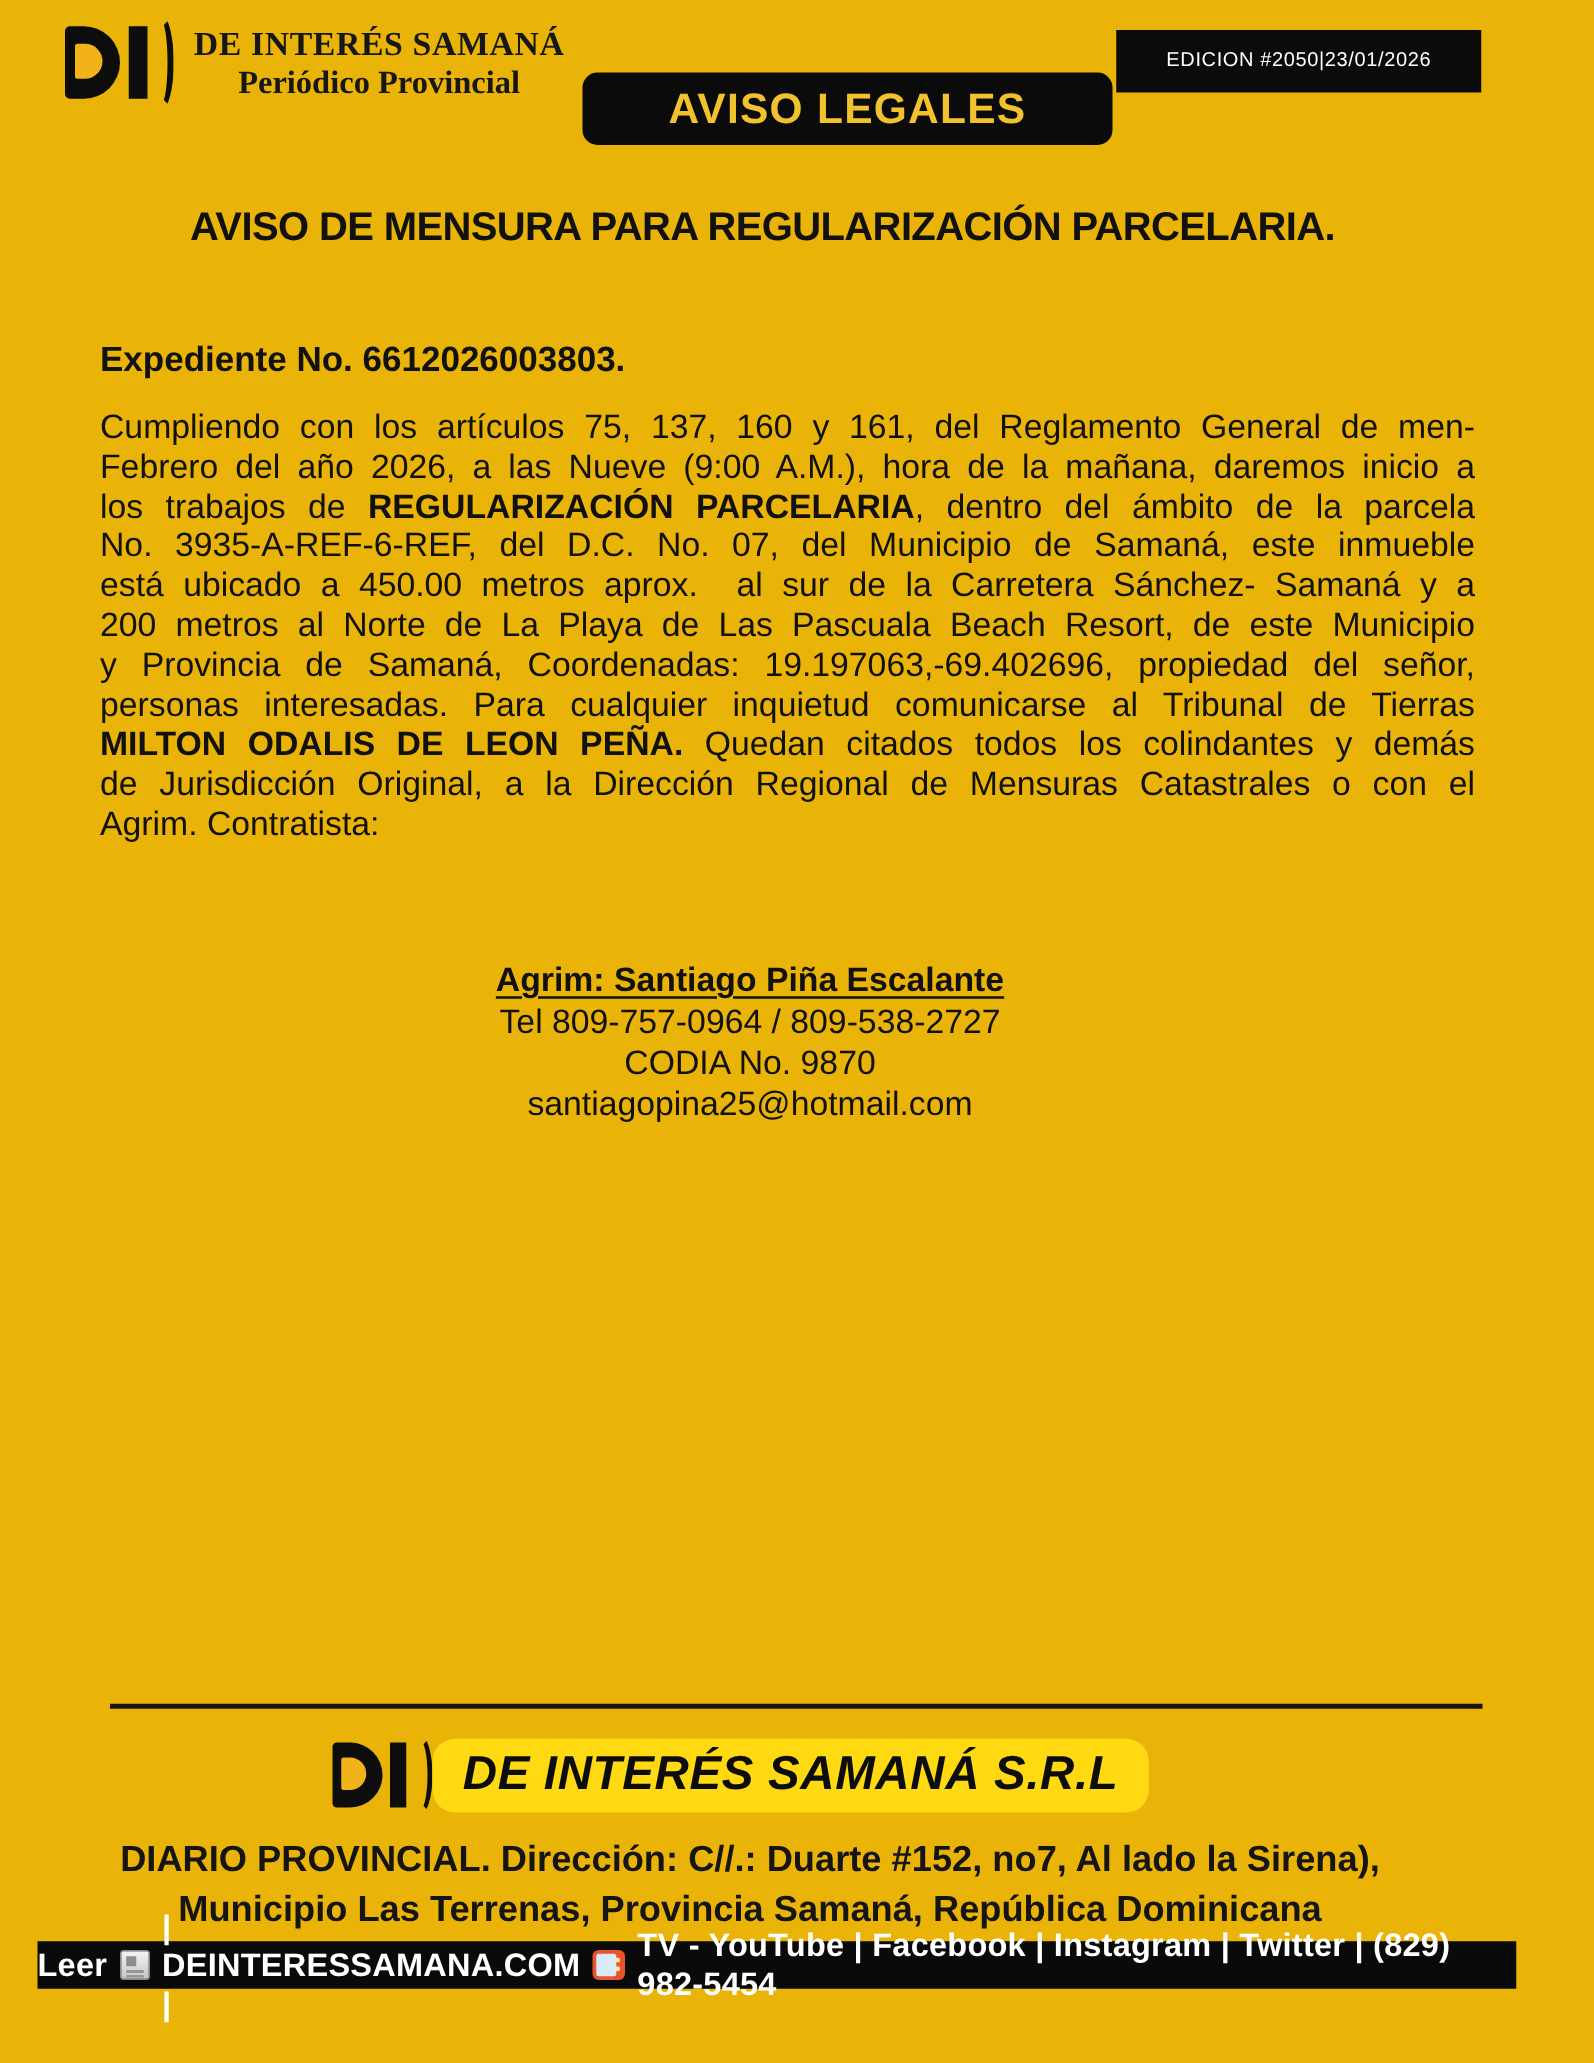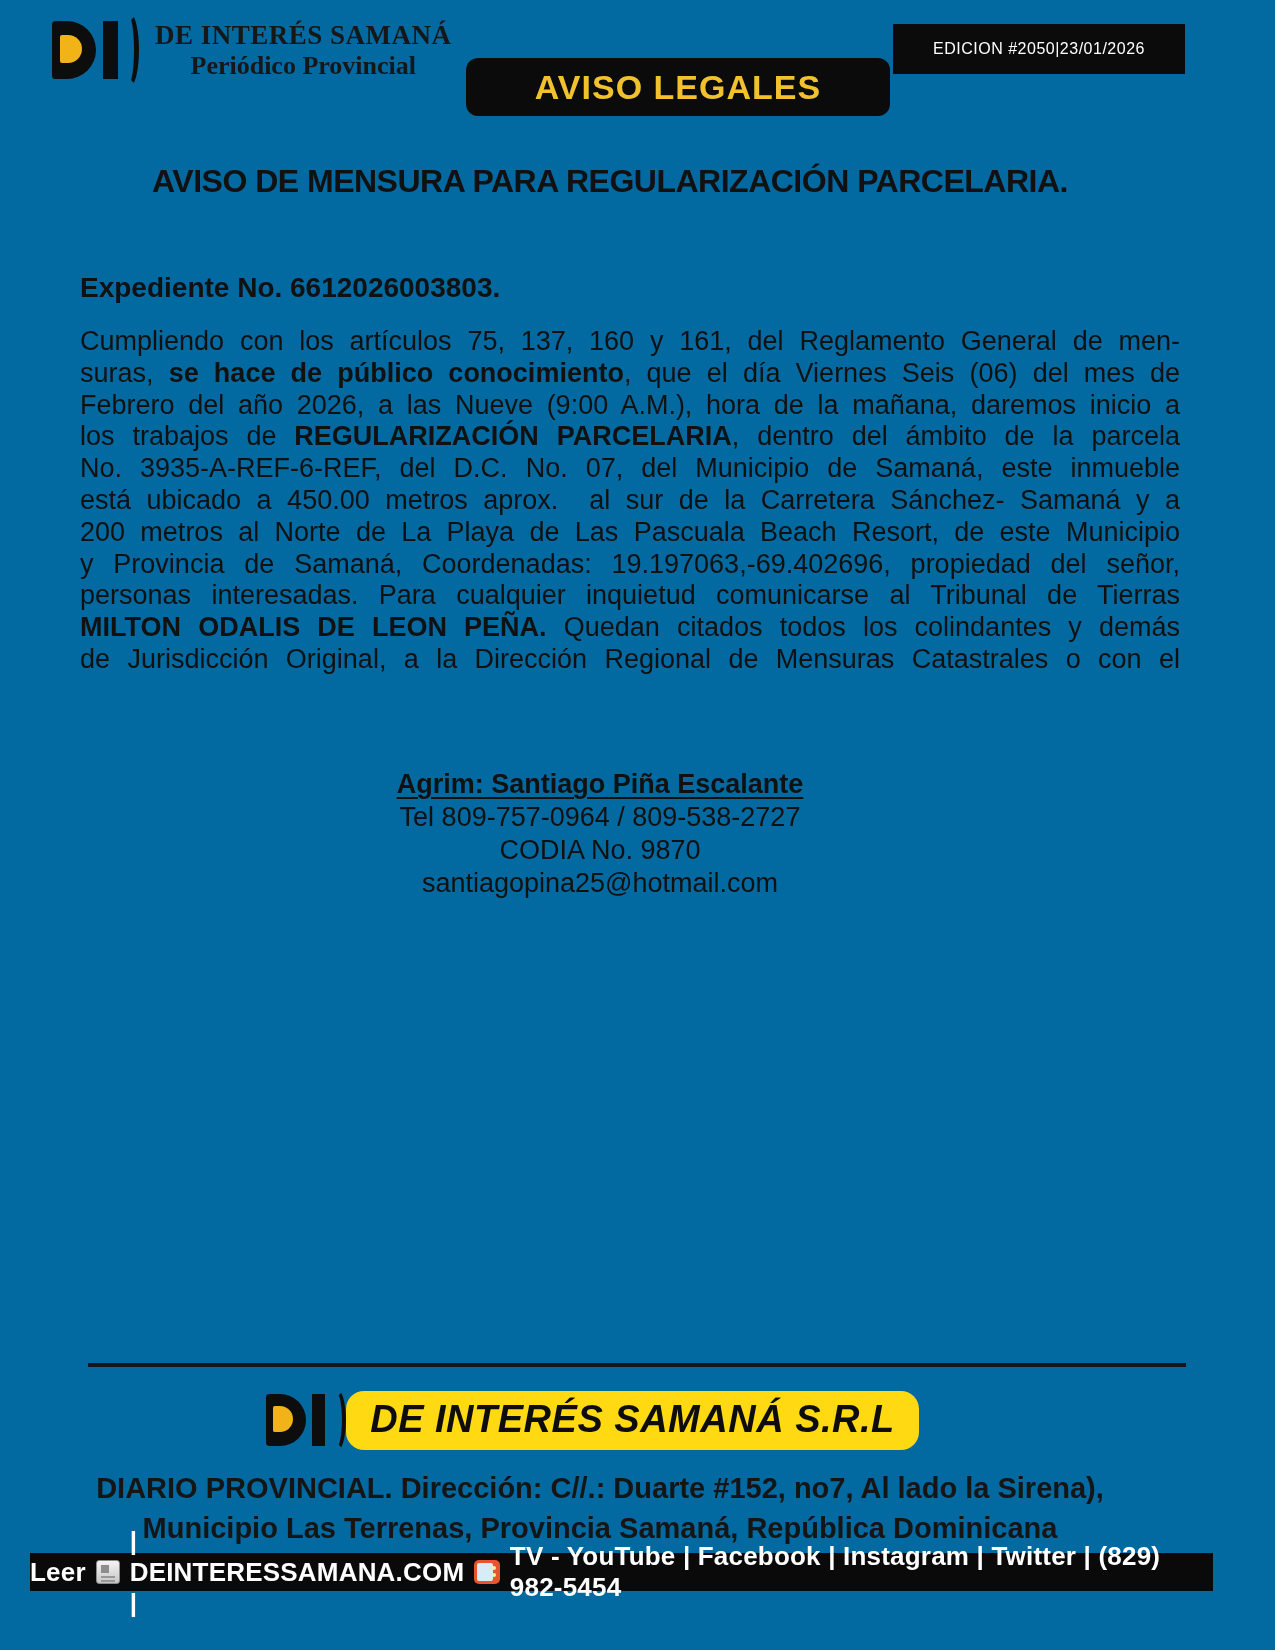--- a/index.html
+++ b/index.html
@@ -7,21 +7,21 @@
     --highlight-yellow:#FFD911;
     --logo-yellow:#F2B318;
     --bar-black:#0B0B0B;
     --text-black:#111111;
   }
   *{margin:0;padding:0;box-sizing:border-box;}
   html,body{background:#ffffff;}
   .page{
     position:relative;
     width:1275px;height:1650px;
-    background:#0369a1;
+    background:#eab308;
     font-family:"Liberation Sans", sans-serif;
     color:var(--text-black);
     overflow:hidden;
   }
 
   
   .brand{position:absolute;left:52px;top:12px;display:flex;align-items:center;gap:16px;}
   .di-logo{display:flex;align-items:center;}
   .di-d{position:relative;width:44px;height:58px;background:#0d0d0d;border-radius:4px 30px 30px 4px;}
   .di-d::after{content:"";position:absolute;left:8px;top:14px;width:22px;height:28px;background:var(--logo-yellow);border-radius:2px 14px 14px 2px;}
@@ -90,30 +90,30 @@
   <div class="badge-edition">
     <span class="badge-text">EDICION #2050|23/01/2026</span>
   </div>
 
   <div class="title">AVISO DE MENSURA PARA REGULARIZACIÓN PARCELARIA.</div>
 
   <div class="expediente">Expediente No. 6612026003803.</div>
 
   <div class="body">
       <div class="body-line"><span>Cumpliendo con los artículos 75, 137, 160 y 161, del Reglamento General de men-</span></div>
-      <div class="body-line"><span>suras, </span><span class="seg-bold">se hace de público conocimiento</span><span>, que el día Viernes Seis (06) del mes de</span></div>
       <div class="body-line"><span>Febrero del año 2026, a las Nueve (9:00 A.M.), hora de la mañana, daremos inicio a</span></div>
       <div class="body-line"><span>los trabajos de </span><span class="seg-bold">REGULARIZACIÓN PARCELARIA</span><span>, dentro del ámbito de la parcela</span></div>
       <div class="body-line"><span>No. 3935-A-REF-6-REF, del D.C. No. 07, del Municipio de Samaná, este inmueble</span></div>
       <div class="body-line"><span>está ubicado a 450.00 metros aprox.&nbsp; al sur de la Carretera Sánchez- Samaná y a</span></div>
       <div class="body-line"><span>200 metros al Norte de La Playa de Las Pascuala Beach Resort, de este Municipio</span></div>
       <div class="body-line"><span>y Provincia de Samaná, Coordenadas: 19.197063,-69.402696, propiedad del señor,</span></div>
       <div class="body-line"><span>personas interesadas. Para cualquier inquietud comunicarse al Tribunal de Tierras</span></div>
       <div class="body-line"><span class="seg-bold">MILTON ODALIS DE LEON PEÑA.</span><span> Quedan citados todos los colindantes y demás</span></div>
       <div class="body-line"><span>de Jurisdicción Original, a la Dirección Regional de Mensuras Catastrales o con el</span></div>
+      <div class="body-line left"><span>Agrim. Contratista:</span></div>
     </div>
 
   <div class="contact">
     <div class="contact-name">Agrim: Santiago Piña Escalante</div>
     <div>Tel 809-757-0964 / 809-538-2727</div>
     <div>CODIA No. 9870</div>
     <div>santiagopina25@hotmail.com</div>
   </div>
 
   <div class="rule"></div>

